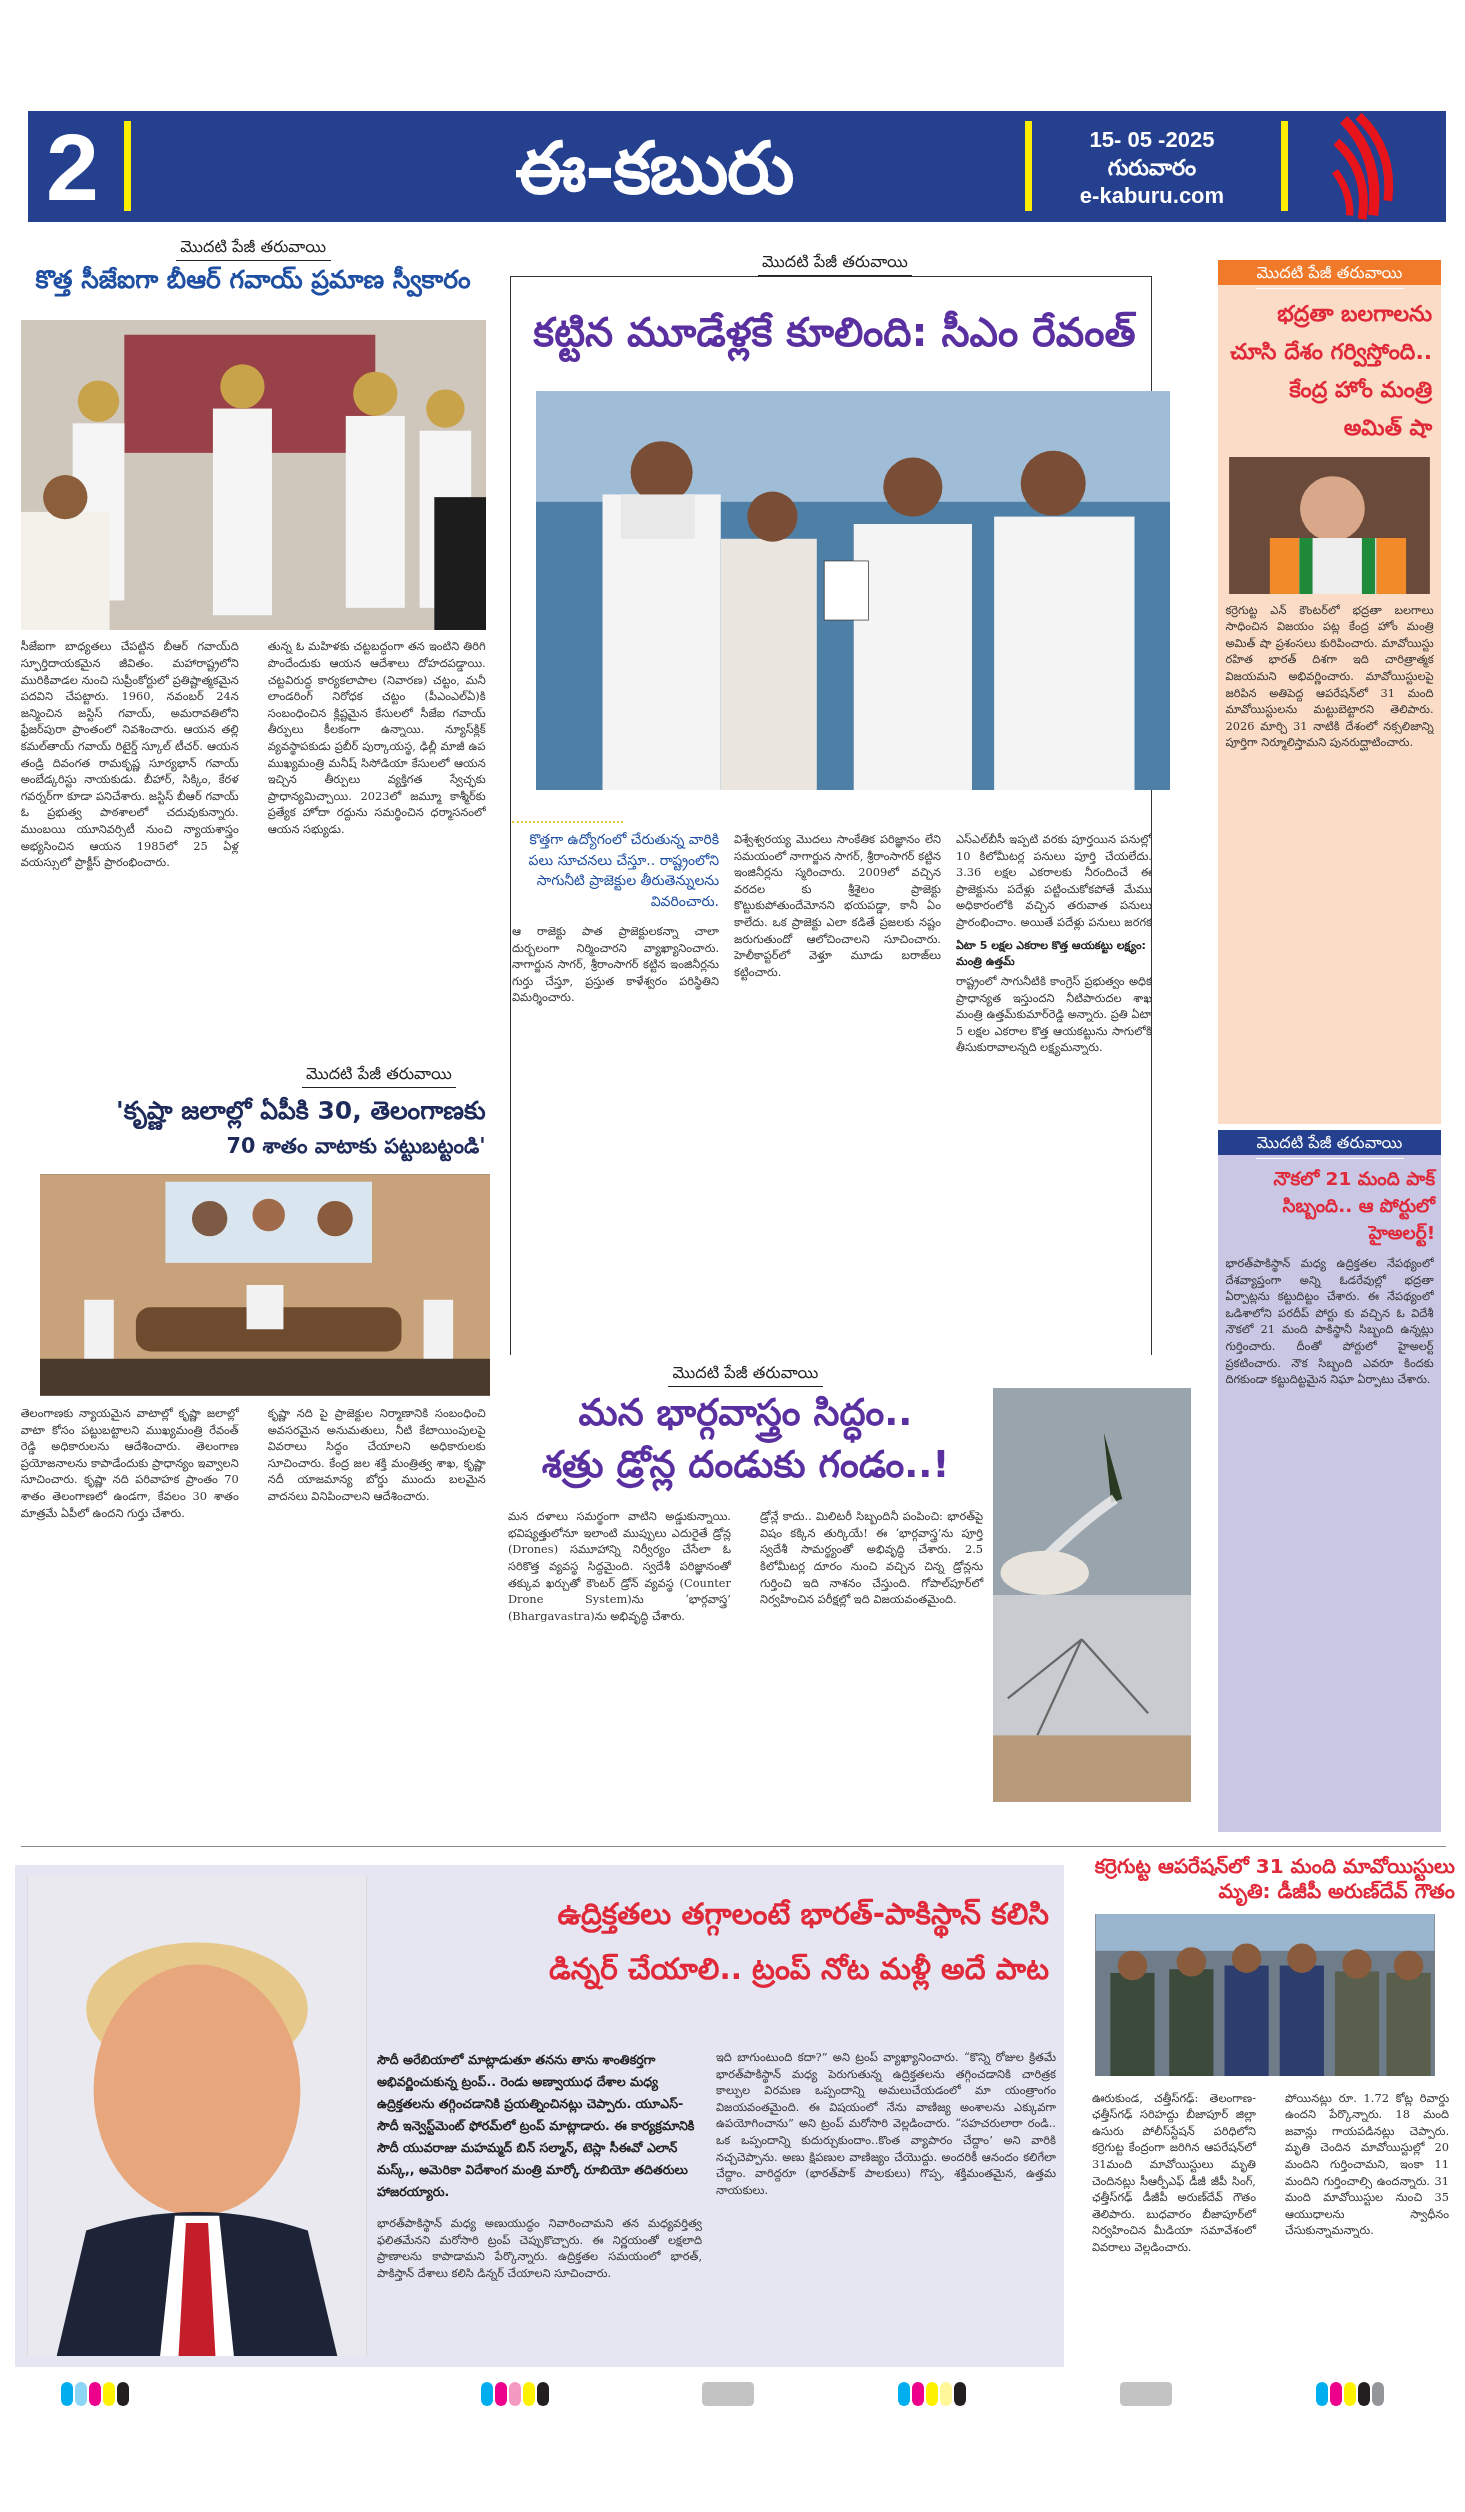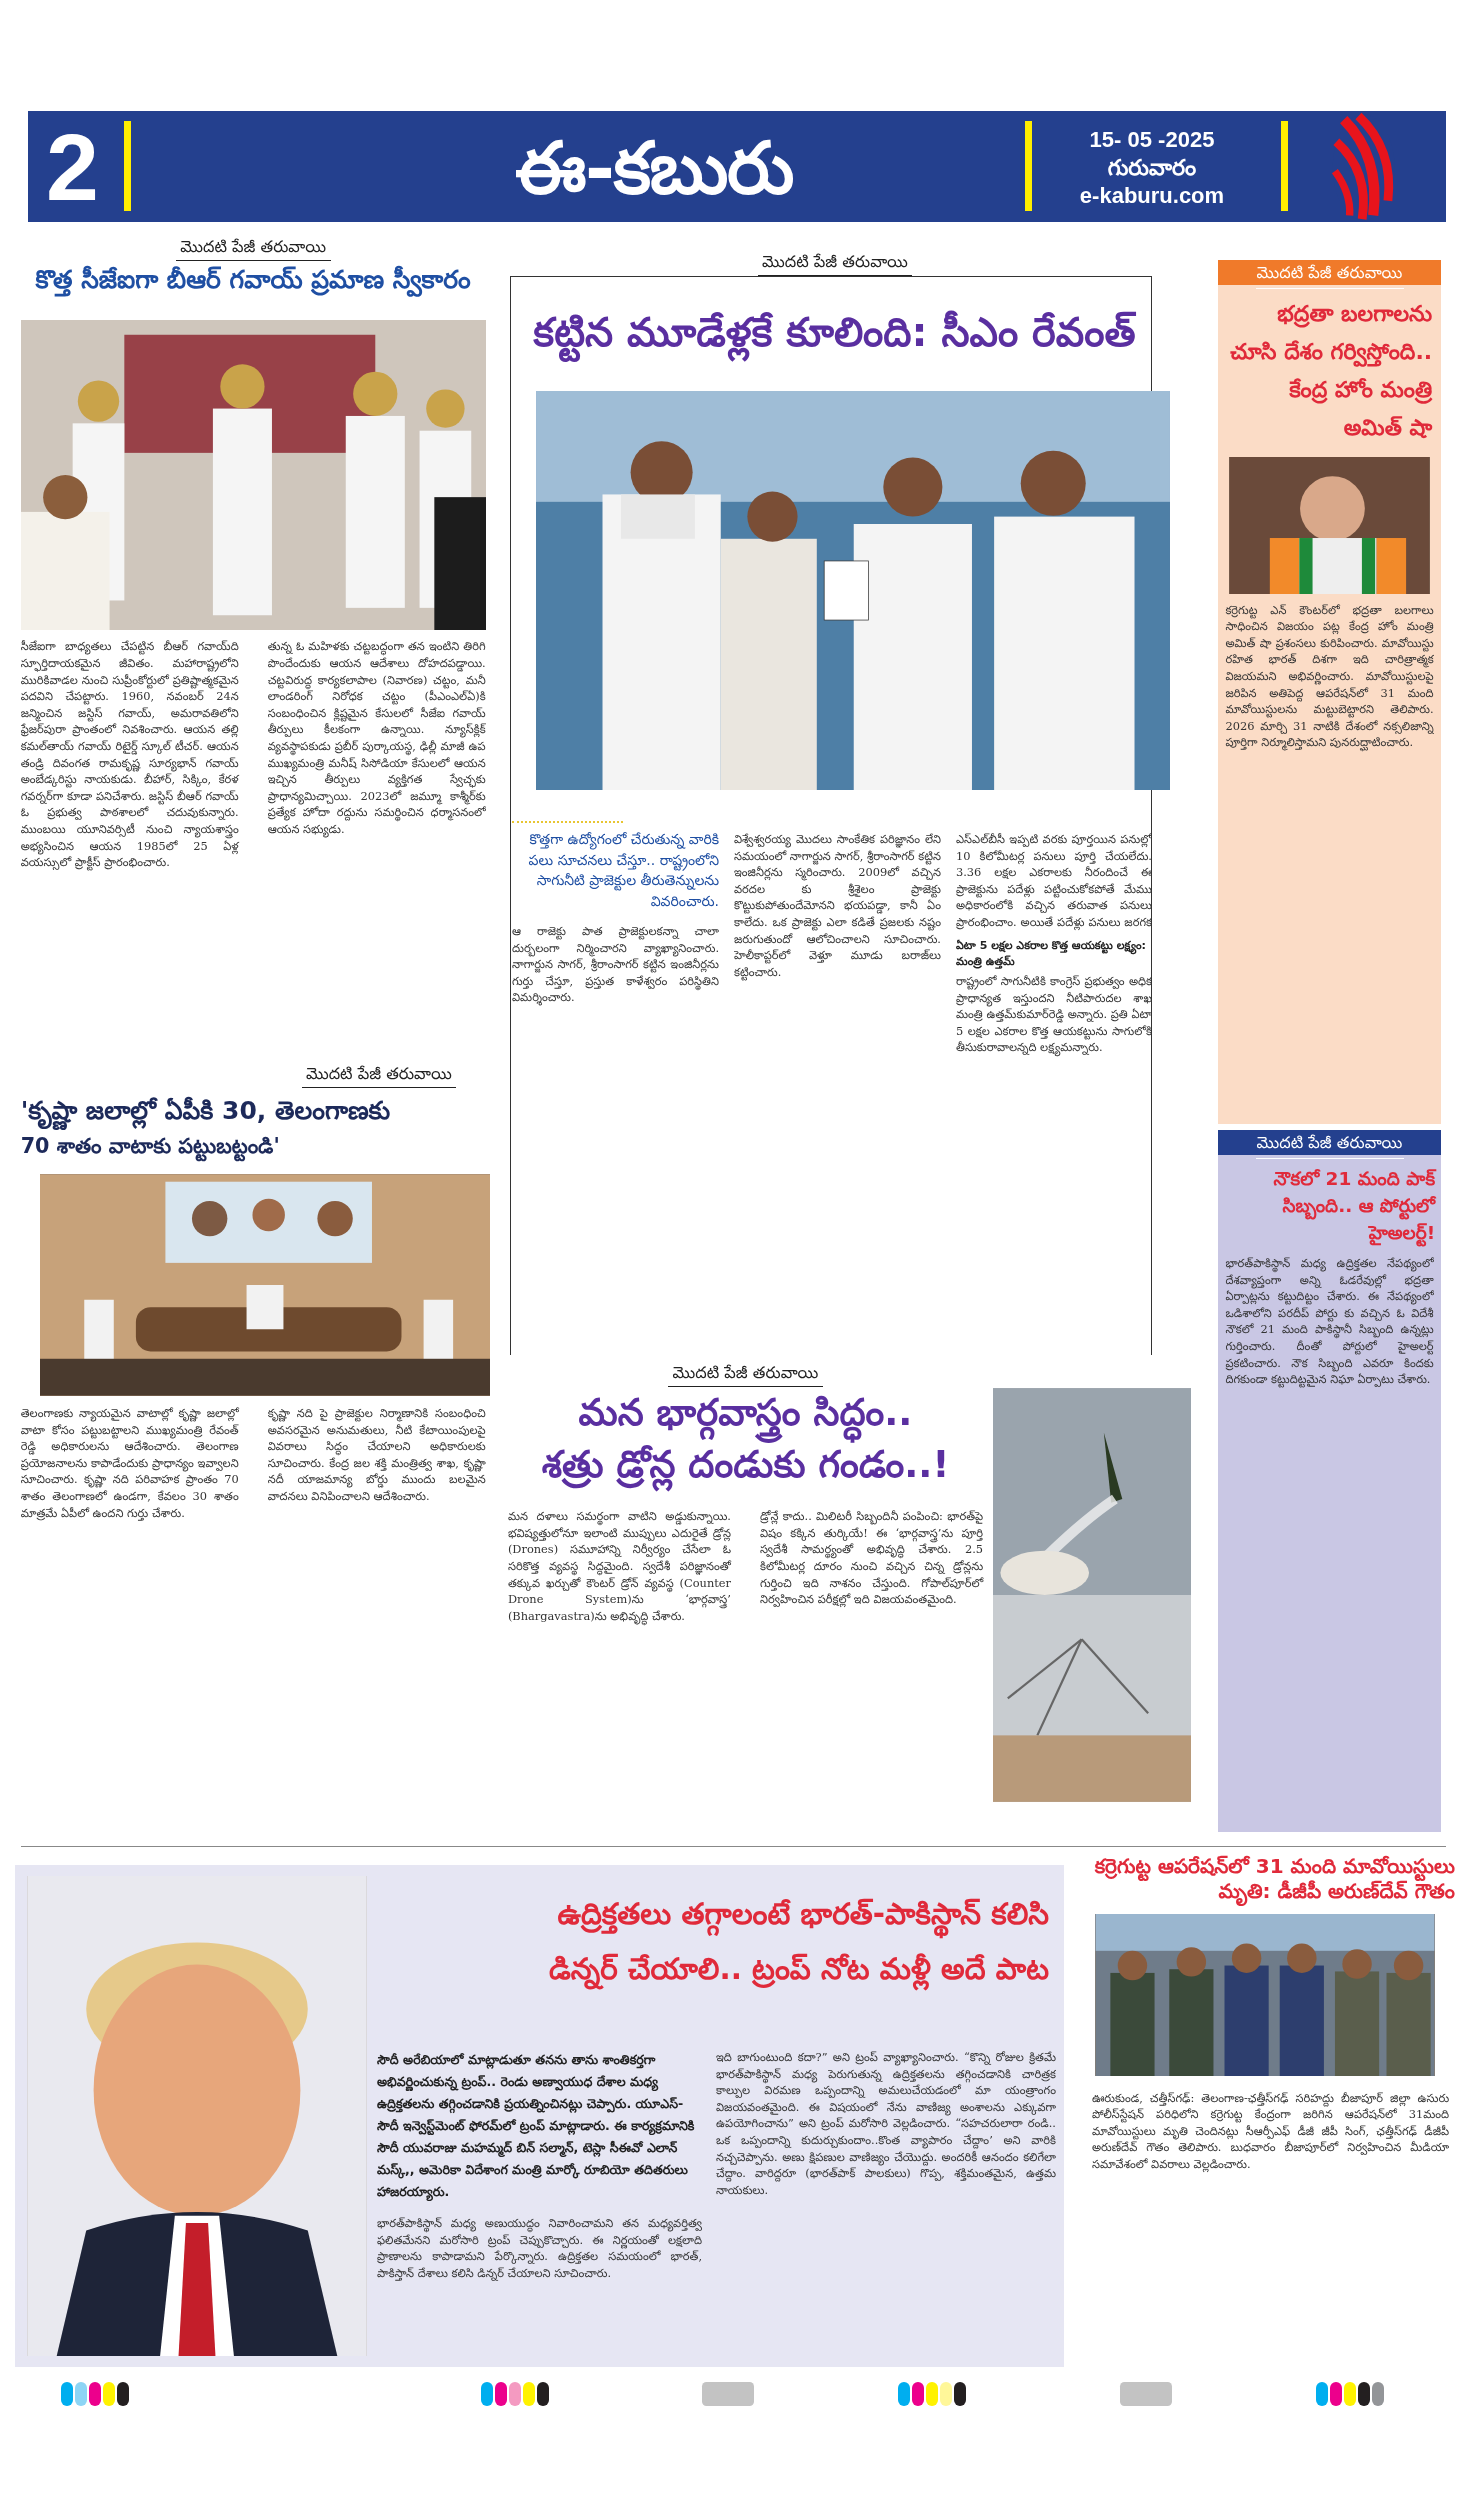--- a/index.html
+++ b/index.html
@@ -16,21 +16,21 @@
   
   .kicker{font-size:16.2px;line-height:22px;text-align:center;border-bottom:1.5px solid #222;display:inline-block;padding:0 4.4px 1.5px;color:#222;}
   .kicker-wrap{text-align:center;}
   .body-text{font-family:"DejaVu Serif","Liberation Serif",serif;font-size:11.4px;line-height:16.6px;text-align:justify;color:#333;}
   .cols2{display:flex;gap:29px;}
   .cols2>div{flex:1;}
   .photo{background:#8a7d70;overflow:hidden;}
   .hl-blue{color:#1f4fa3;font-weight:bold;text-align:center;}
   .hl-purple{color:#5a2fa0;font-weight:bold;text-align:center;}
   .hl-red{color:#e02a3a;font-weight:bold;text-align:right;}
-  .hl-dark{color:#1d2a5a;font-weight:bold;text-align:left;}
+  .hl-dark{color:#1d2a5a;font-weight:bold;text-align:right;}
   .section-box{border:1.5px solid #333;}
   .reg{display:flex;gap:2.2px;}
   .reg span{display:block;width:11.8px;height:23.6px;border-radius:5.9px;}
   .reg .g{width:52px;border-radius:4.4px;background:#c3c3c3;}
 </style>
 </head>
 <body>
 
 <div class="abs masthead"></div>
 <div class="abs page-num">2</div>
@@ -230,20 +230,21 @@
           <circle cx="130" cy="65" r="20"></circle>
           <circle cx="205" cy="60" r="20"></circle>
           <circle cx="280" cy="60" r="20"></circle>
           <circle cx="355" cy="68" r="20"></circle>
           <circle cx="425" cy="70" r="20"></circle>
         </g>
     </svg>
   </div>
   <div class="cols2 body-text" style="margin-top:13.3px;height:310px;overflow:hidden;padding:0 5.9px;">
     <div>ఊరుకుండ, చత్తీస్‌గఢ్: తెలంగాణ-ఛత్తీస్‌గఢ్ సరిహద్దు బీజాపూర్ జిల్లా ఉసురు పోలీస్‌స్టేషన్ పరిధిలోని కర్రెగుట్ట కేంద్రంగా జరిగిన ఆపరేషన్‌లో 31మంది మావోయిస్టులు మృతి చెందినట్లు సీఆర్పీఎఫ్ డీజీ జీపీ సింగ్, ఛత్తీస్‌గఢ్ డీజీపీ అరుణ్‌దేవ్ గౌతం తెలిపారు. బుధవారం బీజాపూర్‌లో నిర్వహించిన మీడియా సమావేశంలో వివరాలు వెల్లడించారు.</div>
+    <div>పోయినట్లు రూ. 1.72 కోట్ల రివార్డు ఉందని పేర్కొన్నారు. 18 మంది జవాన్లు గాయపడినట్లు చెప్పారు. మృతి చెందిన మావోయిస్టుల్లో 20 మందిని గుర్తించామని, ఇంకా 11 మందిని గుర్తించాల్సి ఉందన్నారు. 31 మంది మావోయిస్టుల నుంచి 35 ఆయుధాలను స్వాధీనం చేసుకున్నామన్నారు.</div>
   </div>
 </div>
 
 <div class="abs reg" style="left:61px;top:2382px;">
   <span style="background:#00aeef"></span>
     <span style="background:#8dd5f5"></span>
     <span style="background:#ec008c"></span>
     <span style="background:#fff200"></span>
     <span style="background:#231f20"></span>
 </div>

